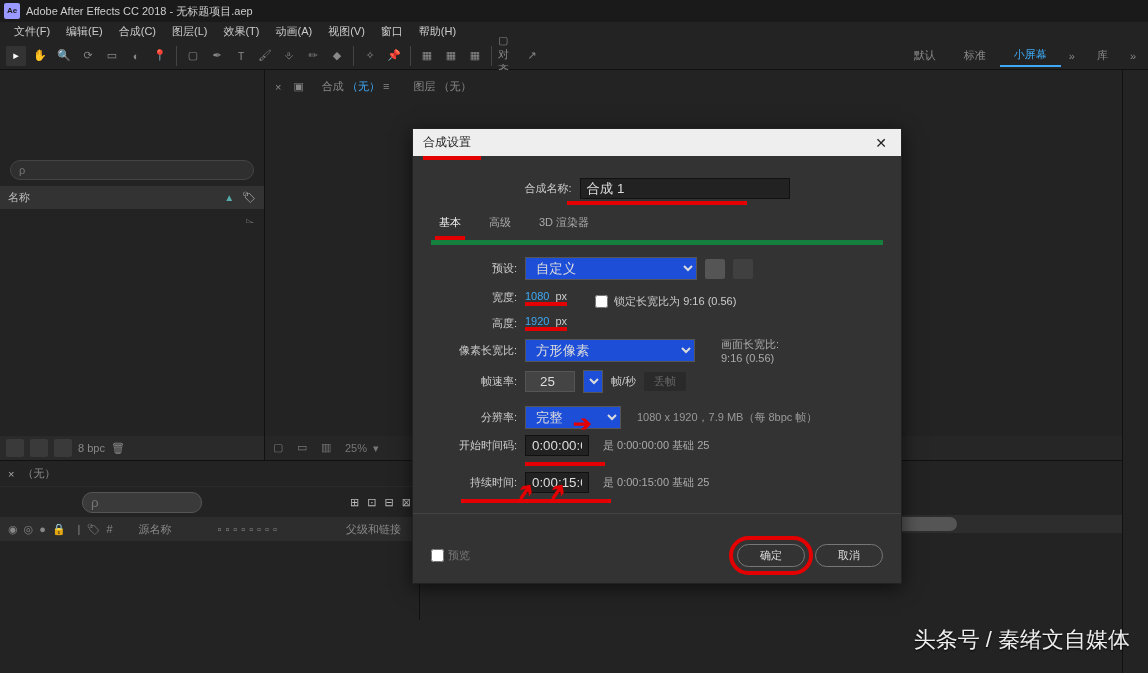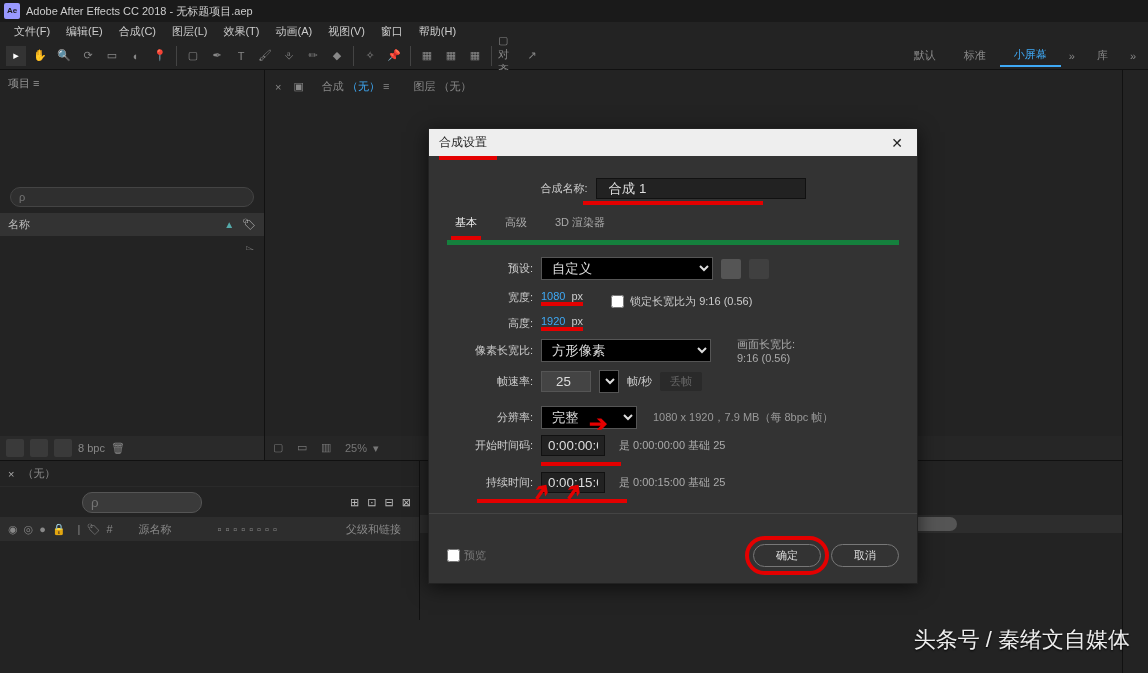--- a/index.html
+++ b/index.html
@@ -55,34 +55,34 @@
 .tl-cols .tlc-label { margin-left:20px;}
 .tl-cols .tlc-parent { margin-left:auto; margin-right:10px;}
 .tl-right { flex:1; background:#232323;}
 .tl-right-scroll { height:18px; background:#2d2d2d; margin-top:54px; position:relative;}
 .tl-right-scroll .thumb { position:absolute; left:60%; width:100px; height:14px; top:2px; background:#555; border-radius:7px;}
 
 
 .watermark { position:absolute; right:18px; bottom:18px; color:#fff; font-size:22px; font-weight:500; opacity:.92; text-shadow:0 1px 2px #000;}
 
 
-.dialog { position:absolute; left:428px; top:128px; width:490px; background:#333; border:1px solid #222; box-shadow:0 4px 18px rgba(0,0,0,.6); color:#ccc;}
+.dialog { position:absolute; left:412px; top:128px; width:490px; background:#333; border:1px solid #222; box-shadow:0 4px 18px rgba(0,0,0,.6); color:#ccc;}
 .dialog-title { background:#eee; color:#222; padding:5px 10px; font-size:12px; display:flex; justify-content:space-between; align-items:center;}
 .dialog-title .close-x { color:#222; font-size:14px; cursor:pointer; padding:0 4px;}
 .dialog-body { padding:12px 18px 8px 18px;}
 .dlg-row { display:flex; align-items:center; margin:6px 0; gap:8px;}
 .dlg-row .dlg-label { width:86px; text-align:right; color:#ccc;}
 .dlg-name-row { display:flex; align-items:center; justify-content:center; gap:8px; margin:6px 0 2px 0;}
-.dlg-name-row input { background:#222; border:1px solid #111; color:#ddd; padding:2px 12px; width:210px;}
+.dlg-name-row input { background:#222; border:1px solid #111; color:#ddd; padding:2px 6px; width:210px;}
 .underline-red { border-bottom:4px solid #e40000; }
 .tabs { display:flex; gap:20px; border-bottom:5px solid #15803d; margin:6px 0 12px 0; padding:0 4px;}
 .tabs .dtab { padding:4px 4px 6px 4px; color:#aaa; cursor:pointer;}
 .tabs .dtab.active { color:#eee;}
 .tabs .dtab.active.underline-red { border-bottom:4px solid #e40000;}
-.preset-row select, .dlg-row select { background:#000000; border:1px solid #555; color:#ddd; padding:2px 6px;}
+.preset-row select, .dlg-row select { background:#1d4ed8; border:1px solid #555; color:#ddd; padding:2px 6px;}
 .preset-row select { width:172px;}
 .preset-row .pbtn { width:20px; height:20px; background:#555; border-radius:2px;}
 .whfield { display:flex; align-items:center; gap:6px;}
 .whfield .numblue { color:#3fa9f5;}
 .whfield .unit { color:#ccc;}
 .wh-right { margin-left:20px; display:flex; align-items:center; gap:6px; color:#ccc;margin-top:8px;}
 .wh-right input[type=checkbox]{ accent-color:#666;}
 .par-row select { width:170px;}
 .fps-row input { background:#444; border:1px solid #555; color:#ddd; padding:2px 14px; width:50px;}
 .fps-row select { width:20px;}
@@ -157,21 +157,20 @@
   <span class="workspace-tab">标准</span>
   <span class="workspace-tab active">小屏幕</span>
   <span class="workspace-btn-more">»</span>
   <span class="workspace-tab">库</span>
   <span class="workspace-btn-more">»</span>
 </div>
 
 <div class="main-row">
 
   <div class="project-panel">
-    <div class="panel-header">项目 ≡</div>
     <div class="panel-search">
       <input type="text" placeholder="ρ" style="">
     </div>
     <div class="project-columns">
       <span class="col-name">名称</span>
       <span class="col-icons">
         <span class="sort-arrow">▲</span>
         <span>🏷</span>
       </span>
     </div>

